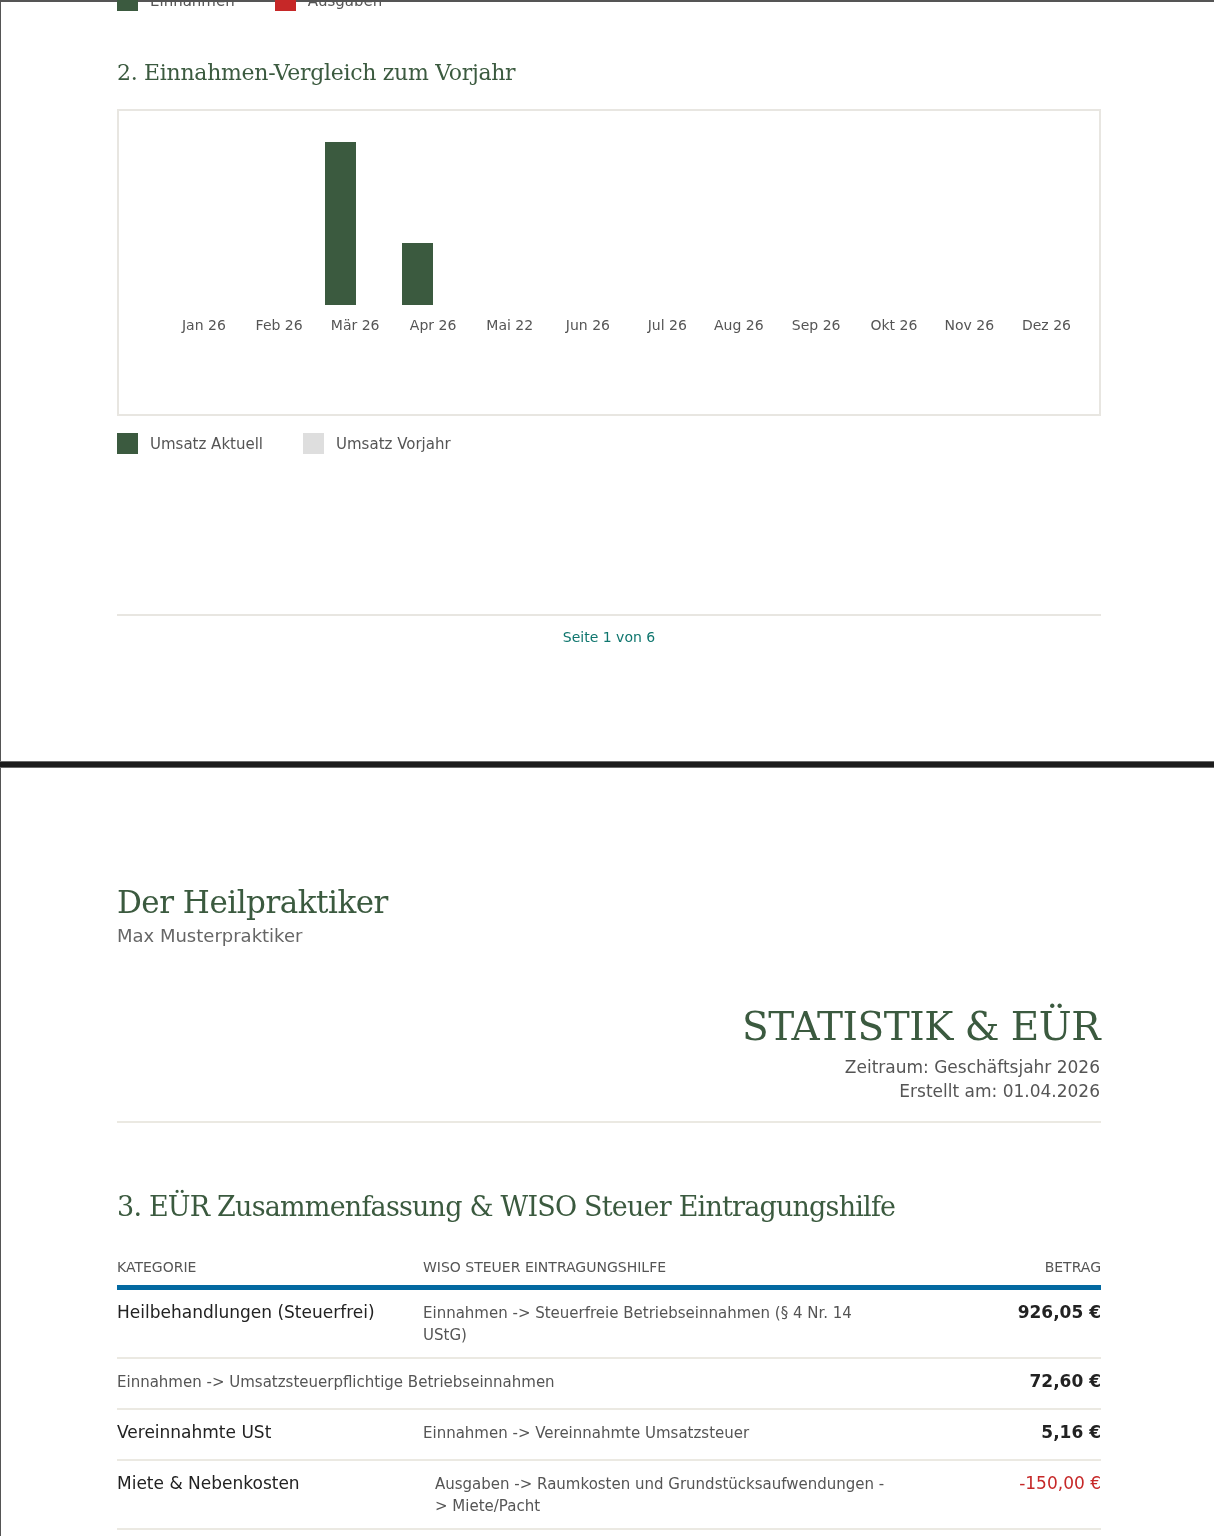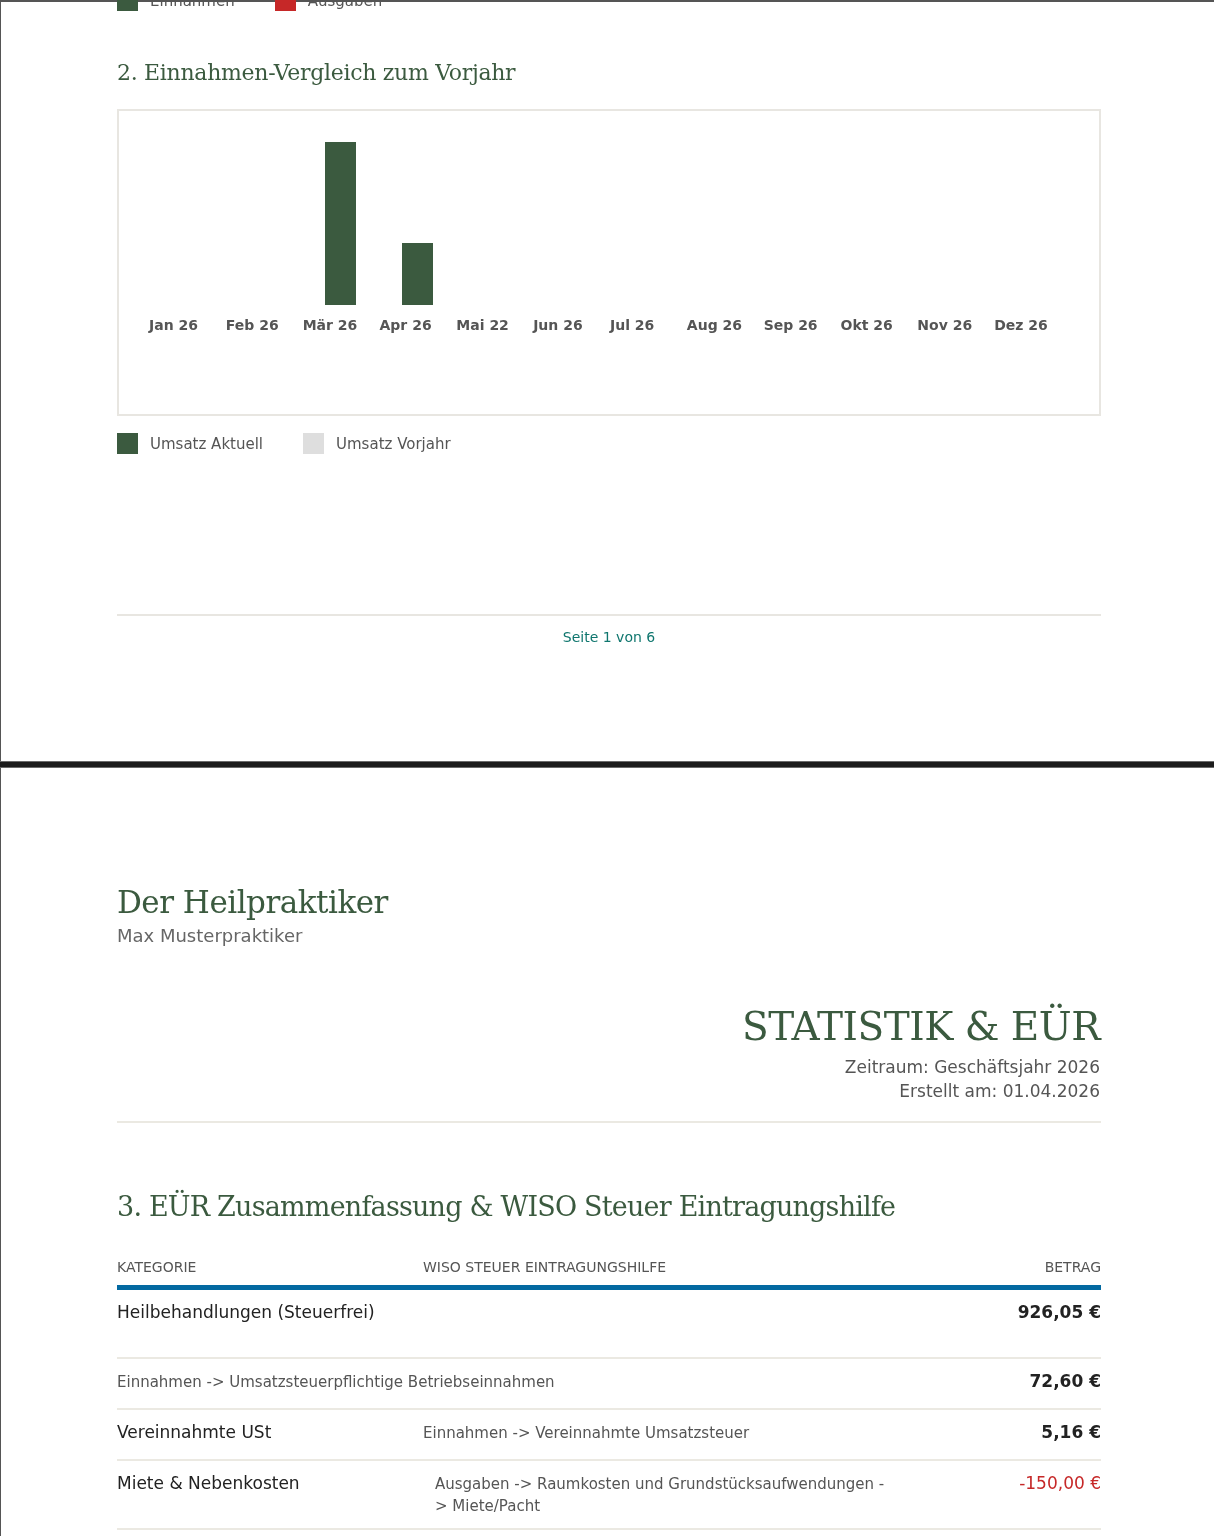--- a/index.html
+++ b/index.html
@@ -45,21 +45,21 @@
       position: absolute;
       left: 116px; top: 107px;
       width: 984px; height: 307px;
       border: 2px solid #e8e6e1;
       box-sizing: border-box;
     }
     .chart-plot { position: absolute; left: 30px; top: 0; width: 922px; height: 194px; }
     .bar-slot { position: absolute; bottom: 0; width: 76.83px; height: 100%; }
     .bar { position: absolute; bottom: 0; left: 22px; width: 31px; background: #3b5a3f; }
     .xlabels { position: absolute; left: 30px; top: 206px; width: 922px; height: 20px; }
-    .xlabel { position: absolute; width: 76.83px; text-align: left; font-size: 14px; color: #555555; font-weight: bold; }
+    .xlabel { position: absolute; width: 76.83px; text-align: right; font-size: 14px; color: #555555; }
 
     .legend-2 { left: 116px; top: 431px; }
 
     .footer-line { position: absolute; left: 116px; top: 612px; width: 984px; height: 2px; background: #e8e6e1; }
     .page-num { position: absolute; left: 116px; top: 627px; width: 984px; text-align: center; font-size: 14px; color: #0f766e; }
 
     
     .brand-name { position: absolute; left: 116px; top: 116px; font-size: 31px; color: #3b5a3f; font-family: "DejaVu Serif", serif; letter-spacing: -0.5px; }
     .brand-sub { position: absolute; left: 116px; top: 157px; font-size: 18px; color: #666666; }
     .doc-title { position: absolute; right: 114px; top: 236px; font-size: 39px; color: #3b5a3f; font-family: "DejaVu Serif", serif; letter-spacing: -0.5px; text-align: right; }
@@ -167,20 +167,21 @@
   <h2 class="section-title s3-title">3. EÜR Zusammenfassung &amp; WISO Steuer Eintragungshilfe</h2>
 
   <div class="table">
     <div class="thead">
       <div class="col-cat">KATEGORIE</div>
       <div class="col-hint">WISO STEUER EINTRAGUNGSHILFE</div>
       <div class="col-amt">BETRAG</div>
     </div>
     <div class="row row-1">
       <div class="col-cat">Heilbehandlungen (Steuerfrei)</div>
+      <div class="col-hint">Einnahmen -&gt; Steuerfreie Betriebseinnahmen (§ 4 Nr. 14 UStG)</div>
       <div class="col-amt">926,05 €</div>
     </div>
     <div class="row row-2">
       <div class="col-hint">Einnahmen -&gt; Umsatzsteuerpflichtige Betriebseinnahmen</div>
       <div class="col-amt">72,60 €</div>
     </div>
     <div class="row row-3">
       <div class="col-cat">Vereinnahmte USt</div>
       <div class="col-hint">Einnahmen -&gt; Vereinnahmte Umsatzsteuer</div>
       <div class="col-amt">5,16 €</div>

